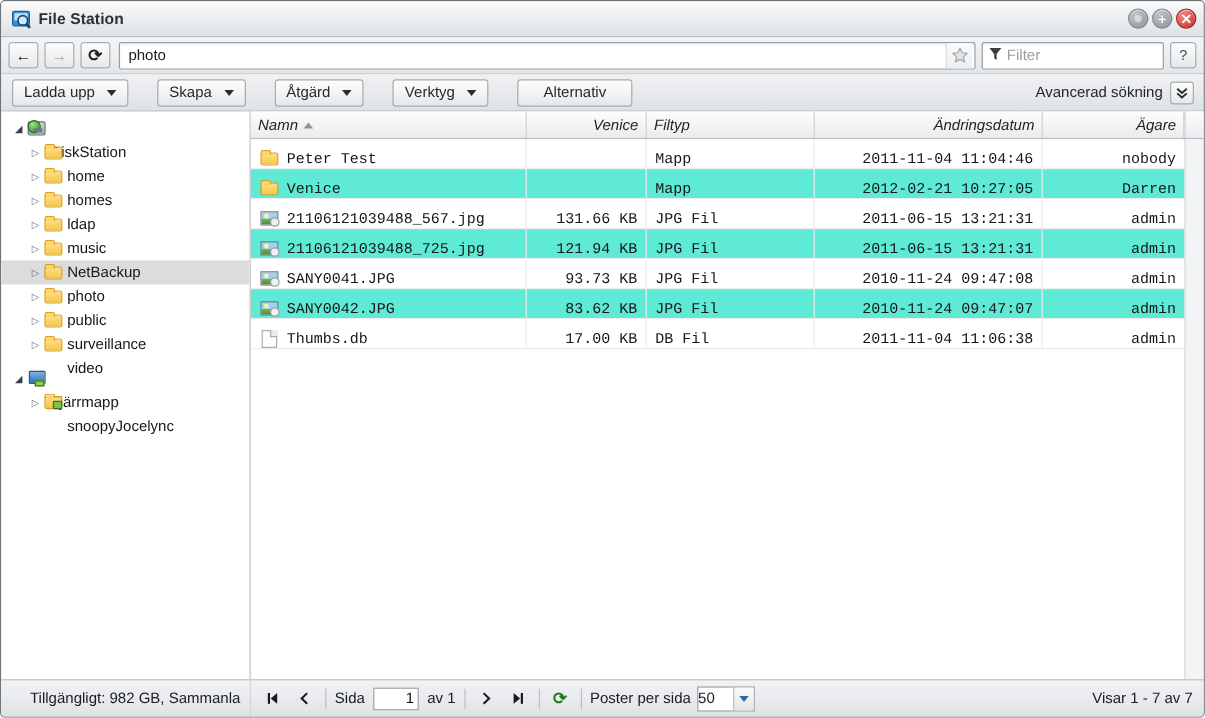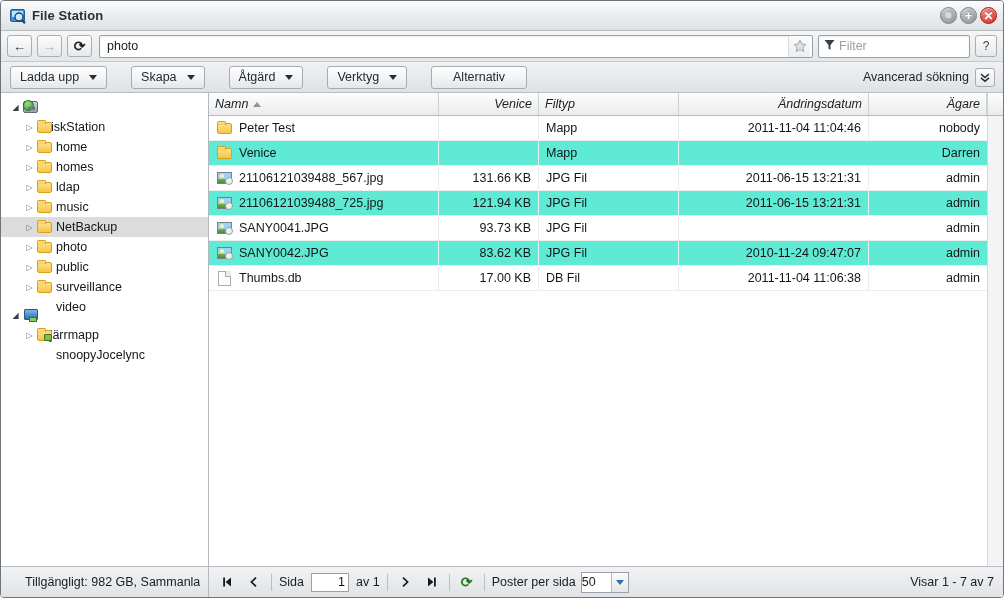--- a/index.html
+++ b/index.html
@@ -258,23 +258,23 @@
 
   .grid-body { flex: 1 1 auto; overflow: hidden; position: relative; }
   .row {
     height: 25px; display: flex; align-items: stretch;
     border-bottom: 1px solid #eceded;
     font-size: 12.5px; color: #141719;
   }
   .row.odd { background: #ffffff; }
   .row.even { background: #5eead4; }
   .cell {
-    display: flex; align-items: center;
+    display: flex; align-items: flex-end;
     padding: 0 7px; border-right: 1px solid #eceded;
-    white-space: nowrap; overflow: hidden;
+    white-space: nowrap; overflow: hidden; font-family: Liberation Mono, monospace;
   }
   .cell.right { justify-content: flex-end; }
   .ficon { width: 17px; flex: 0 0 17px; height: 15px; position: relative; margin-right: 6px; }
   .img-ico {
     position: absolute; left: 1px; top: 1px;
     width: 15px; height: 12px;
     background: linear-gradient(to bottom,#9fd2f2 0%,#9fd2f2 55%,#74b44a 56%,#4d8c33 100%);
     border: 1px solid #7a8186;
   }
   .img-ico:before {
@@ -578,20 +578,23 @@
                   <span class="folder"></span>
                 </span>
                 <span>Venice</span>
               </div>
               <div class="cell c-size right">
                 <span></span>
               </div>
               <div class="cell c-type">
                 <span>Mapp</span>
               </div>
+              <div class="cell c-date right">
+                <span>2012-02-21 10:27:05</span>
+              </div>
               <div class="cell c-owner right" style="border-right:0;">
                 <span>Darren</span>
               </div>
             </div>
             <div class="row odd">
               <div class="cell c-name">
                 <span class="ficon">
                   <span class="img-ico"></span>
                 </span>
                 <span>21106121039488_567.jpg</span>
@@ -634,20 +637,23 @@
                 <span class="ficon">
                   <span class="img-ico"></span>
                 </span>
                 <span>SANY0041.JPG</span>
               </div>
               <div class="cell c-size right">
                 <span>93.73 KB</span>
               </div>
               <div class="cell c-type">
                 <span>JPG Fil</span>
+              </div>
+              <div class="cell c-date right">
+                <span>2010-11-24 09:47:08</span>
               </div>
               <div class="cell c-owner right" style="border-right:0;">
                 <span>admin</span>
               </div>
             </div>
             <div class="row even">
               <div class="cell c-name">
                 <span class="ficon">
                   <span class="img-ico"></span>
                 </span>

